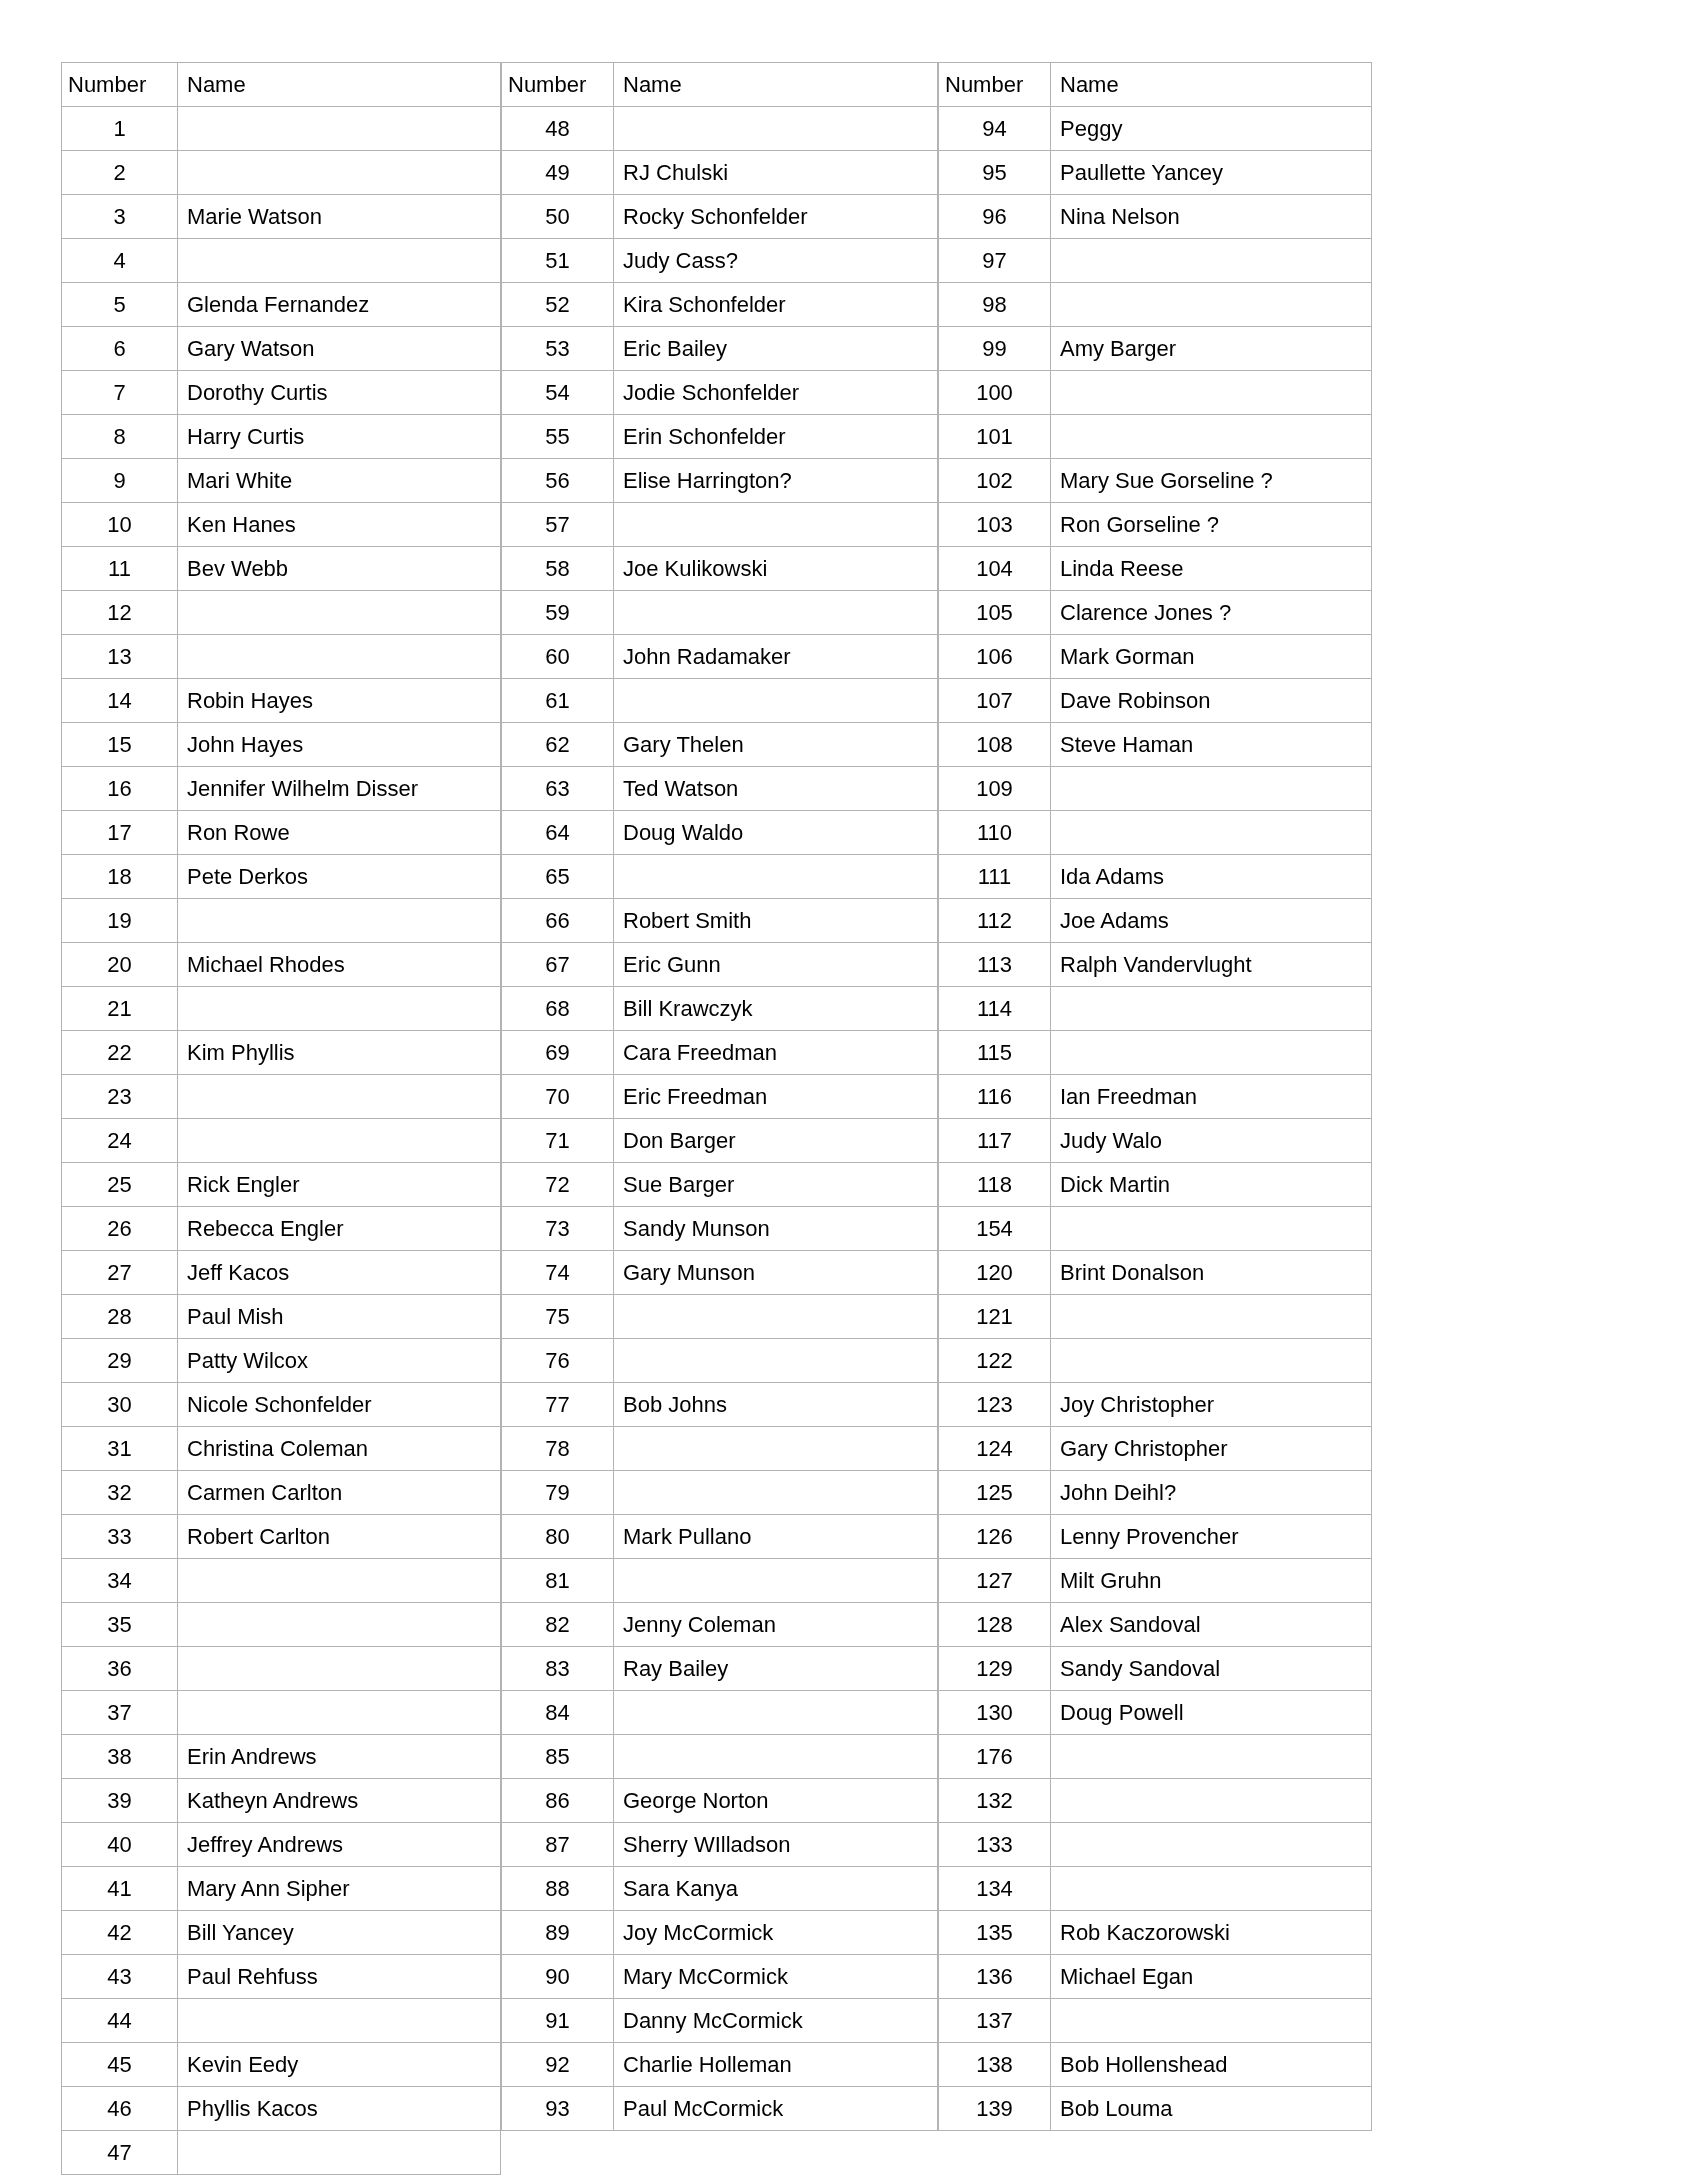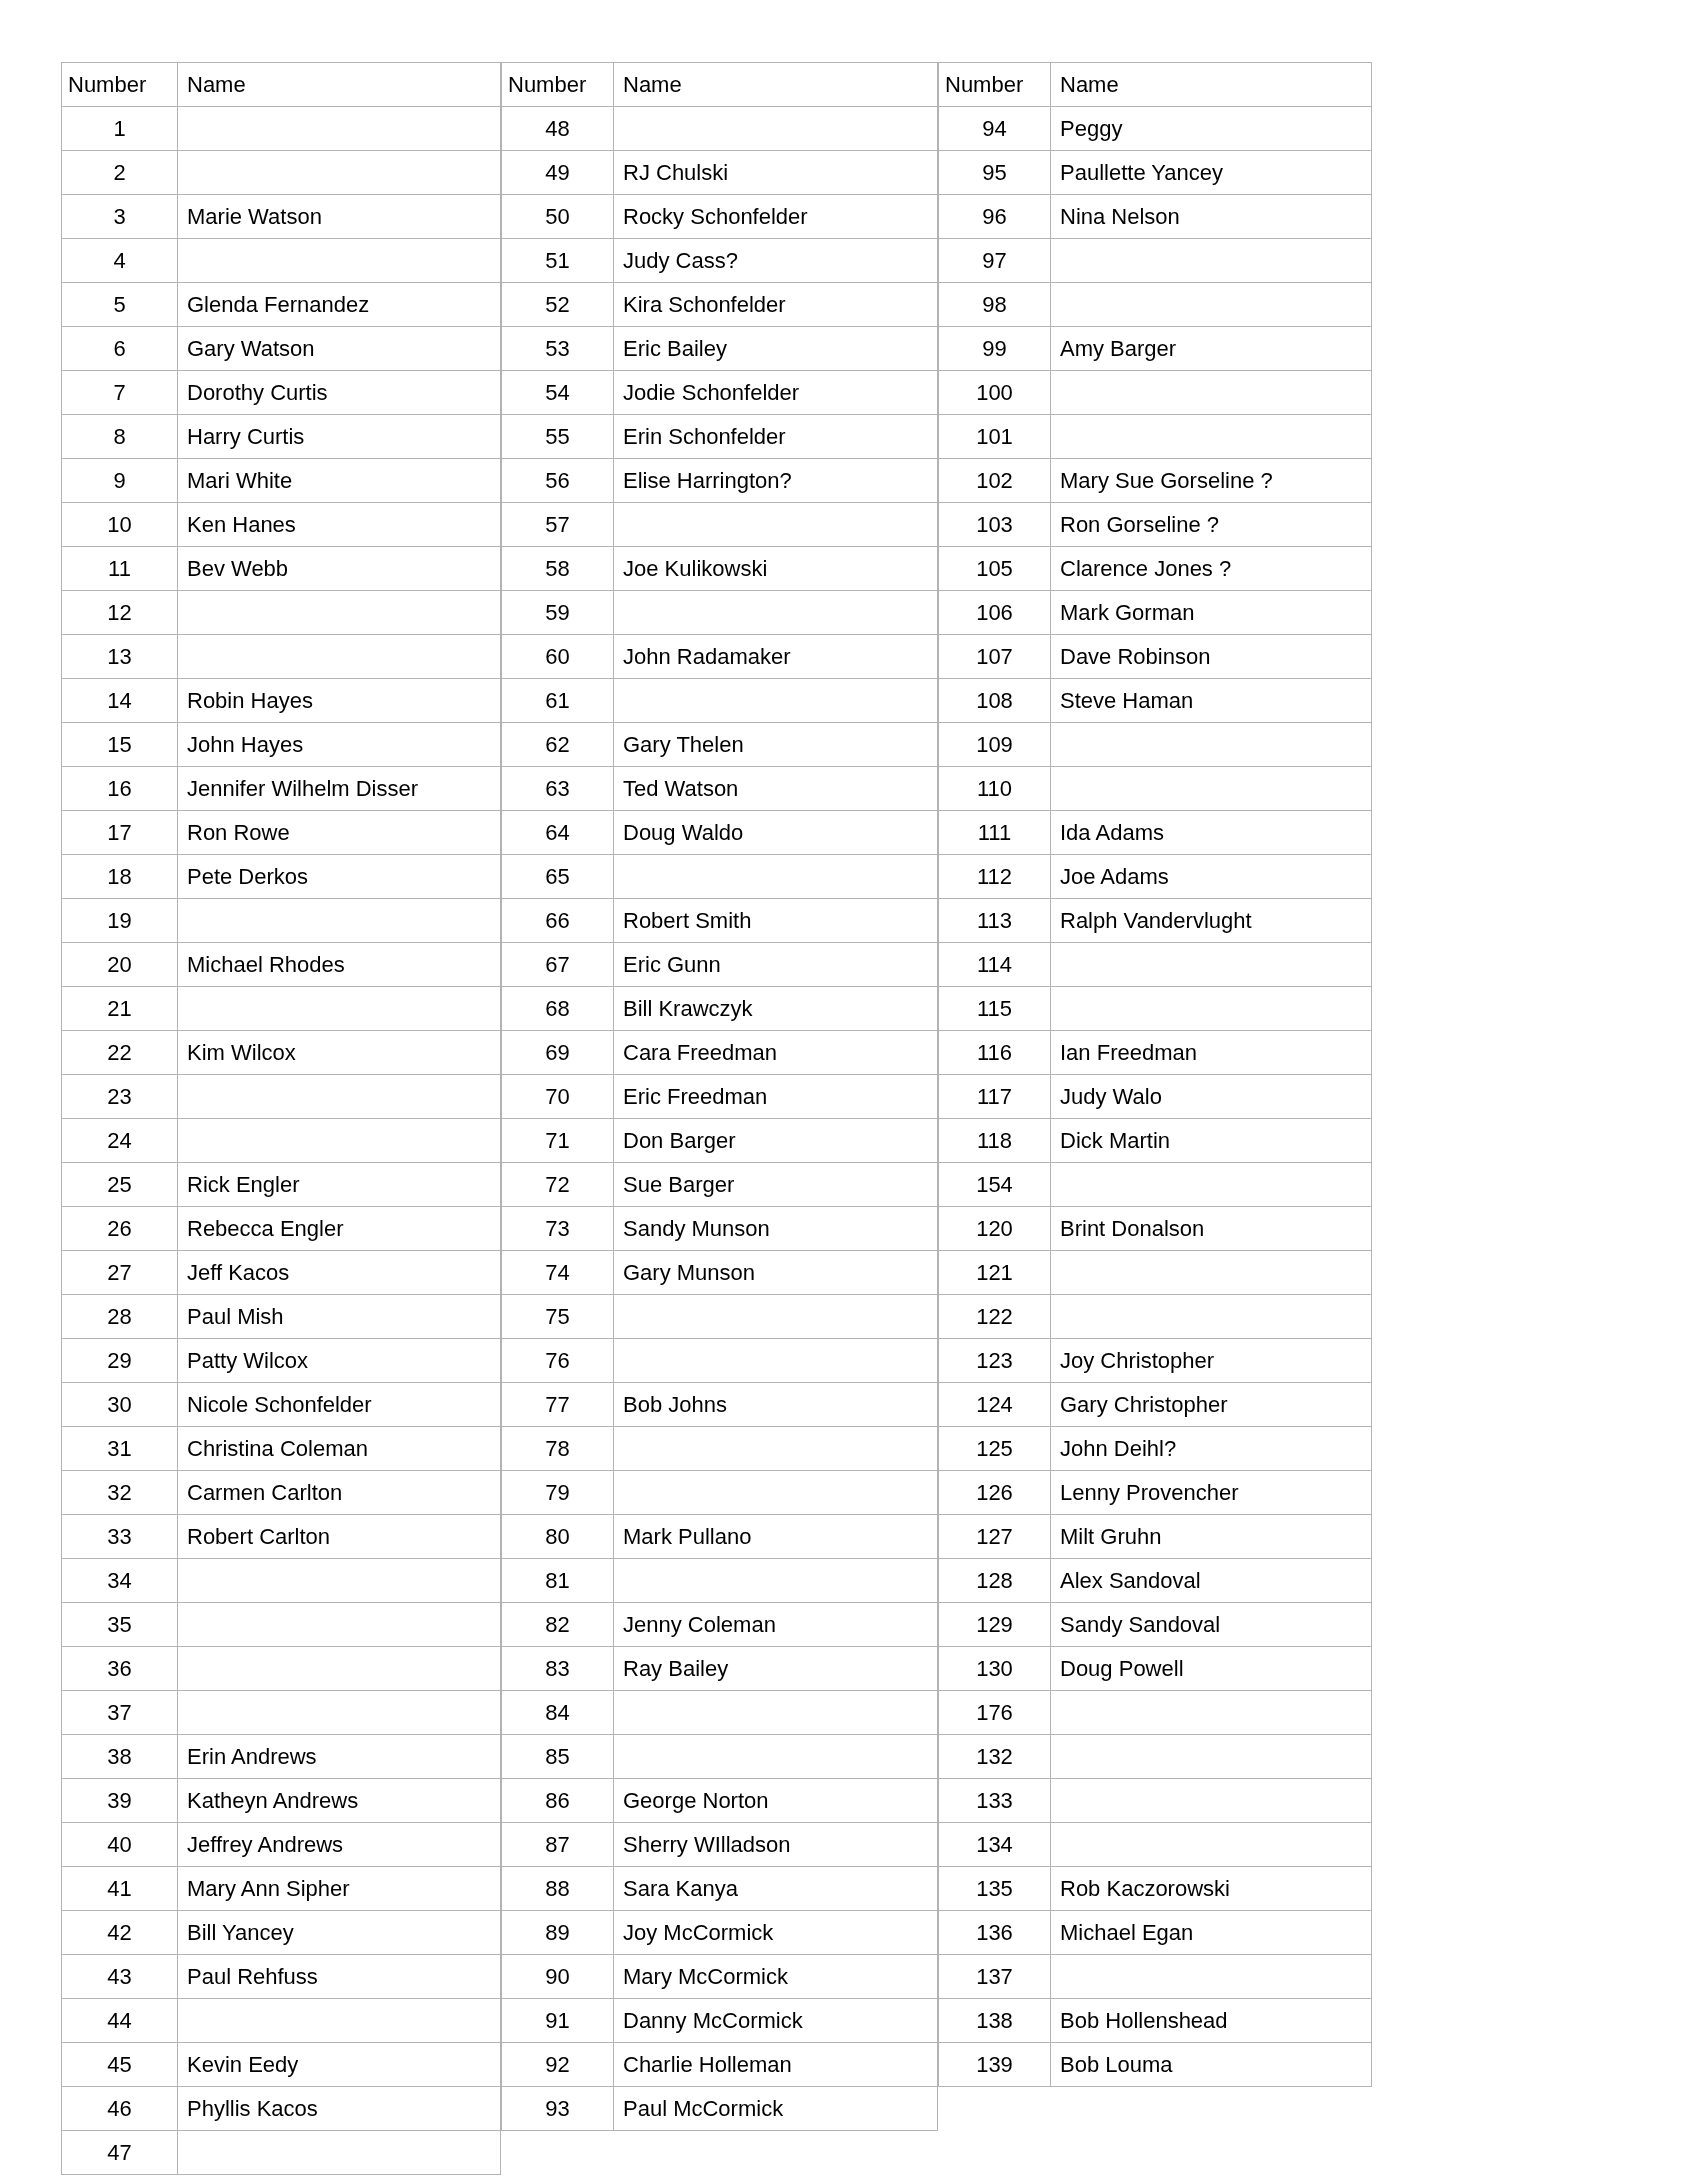--- a/index.html
+++ b/index.html
@@ -169,21 +169,21 @@
           <tr>
             <td class="num">20</td>
             <td class="name">Michael Rhodes</td>
           </tr>
           <tr>
             <td class="num">21</td>
             <td class="name"></td>
           </tr>
           <tr>
             <td class="num">22</td>
-            <td class="name">Kim Wilcox</td>
+            <td class="name">Kim Phyllis</td>
           </tr>
           <tr>
             <td class="num">23</td>
             <td class="name"></td>
           </tr>
           <tr>
             <td class="num">24</td>
             <td class="name"></td>
           </tr>
           <tr>
@@ -526,20 +526,24 @@
           </tr>
           <tr>
             <td class="num">102</td>
             <td class="name">Mary Sue Gorseline ?</td>
           </tr>
           <tr>
             <td class="num">103</td>
             <td class="name">Ron Gorseline ?</td>
           </tr>
           <tr>
+            <td class="num">104</td>
+            <td class="name">Linda Reese</td>
+          </tr>
+          <tr>
             <td class="num">105</td>
             <td class="name">Clarence Jones ?</td>
           </tr>
           <tr>
             <td class="num">106</td>
             <td class="name">Mark Gorman</td>
           </tr>
           <tr>
             <td class="num">107</td>
             <td class="name">Dave Robinson</td>

